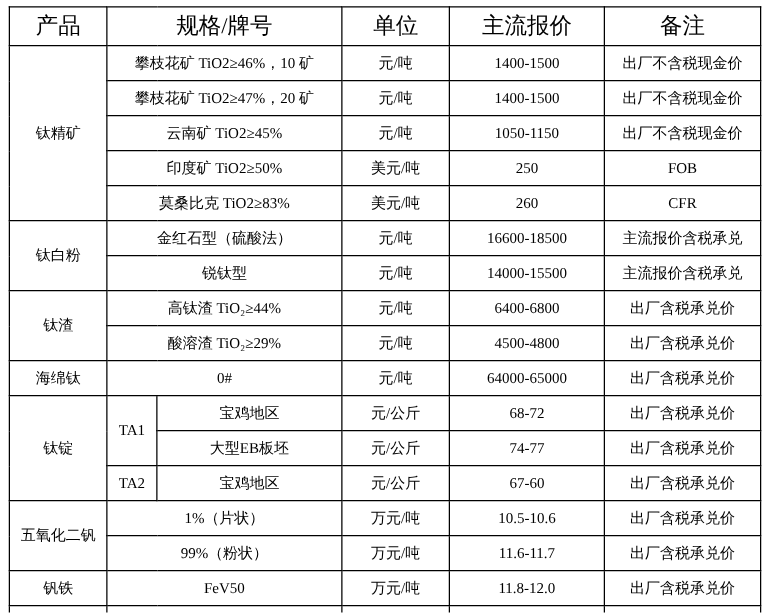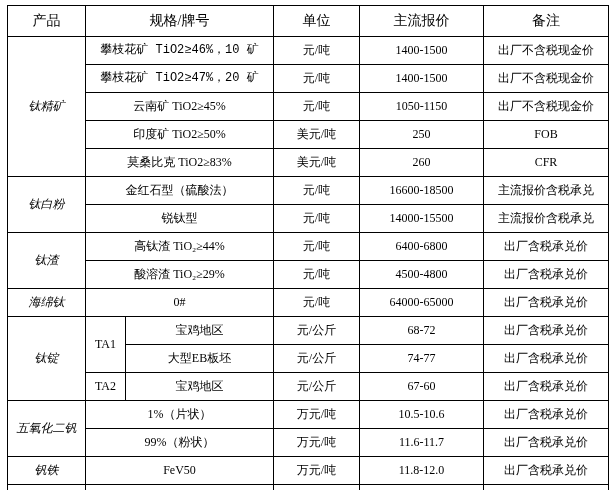--- a/index.html
+++ b/index.html
@@ -35,29 +35,27 @@
     font-weight: normal;
     font-size: 12px;
     line-height: 1.2;
     padding: 4px 2px;
     height: 19px;
     white-space: nowrap;
     overflow: hidden;
   }
   #price-table thead th {
     height: 22px;
-    font-size: 14px;
+    font-size: 18px;
   }
   .cell-product {
     font-size: 12.5px;
-    font-style: italic;
   }
   .nowrap-small {
     font-size: 11.5px;
-    font-family: Liberation Mono, monospace;
   }
 </style>
 </head>
 <body>
 
 <table id="price-table">
   <colgroup>
     <col class="c-product">
     <col class="c-grade-a">
     <col class="c-grade-b">

